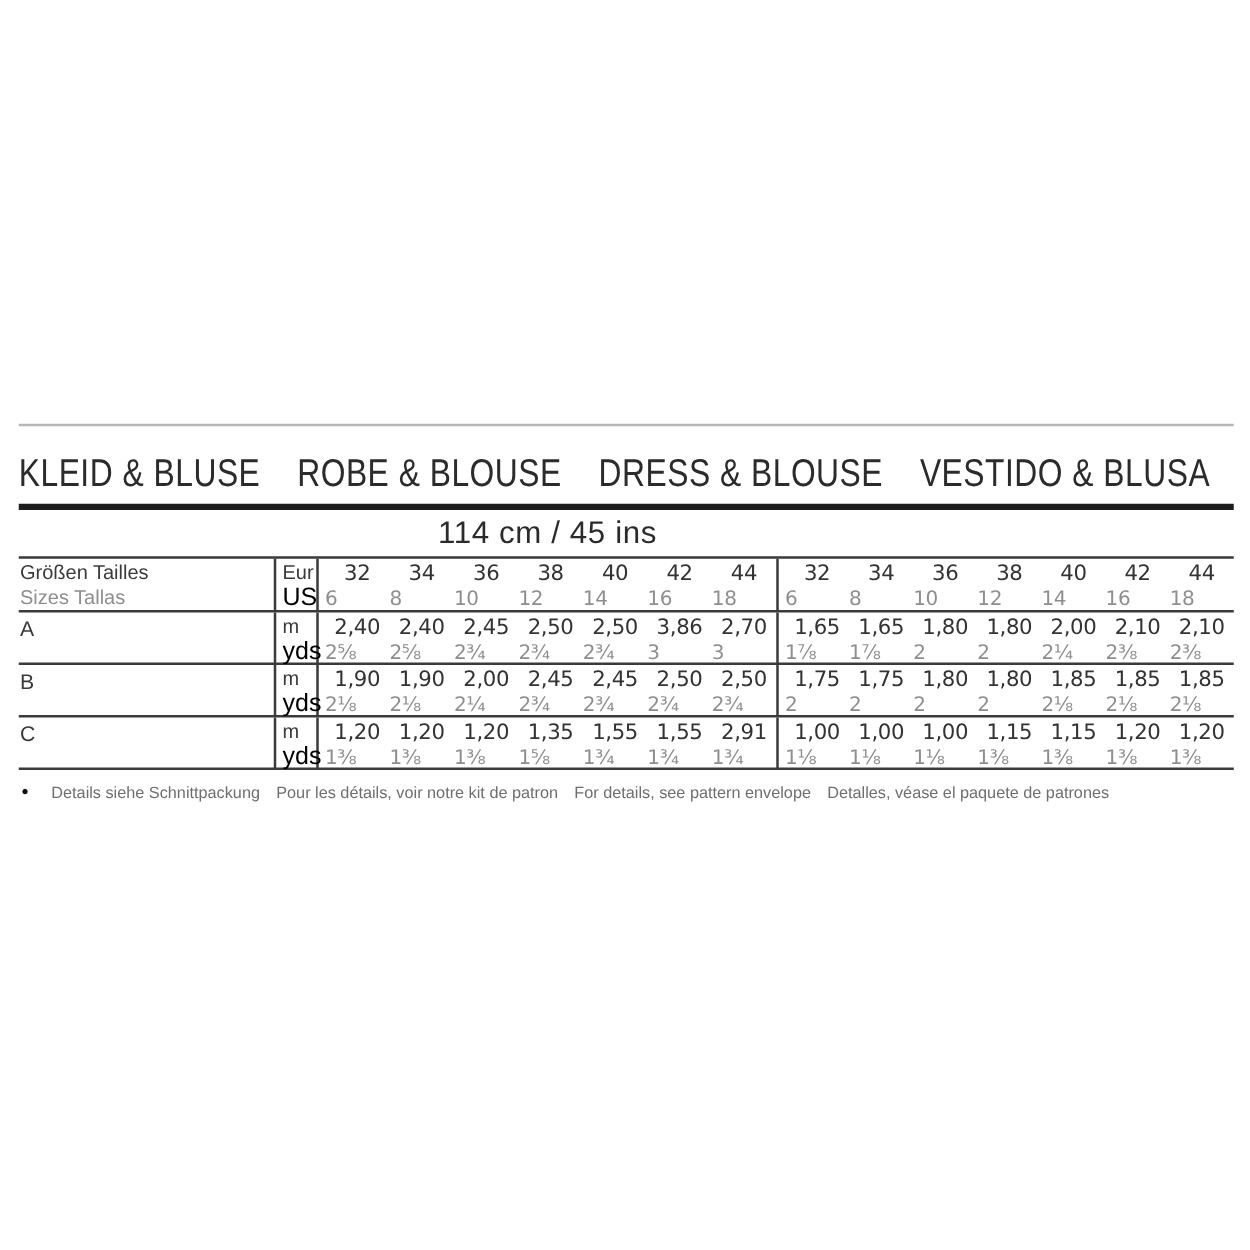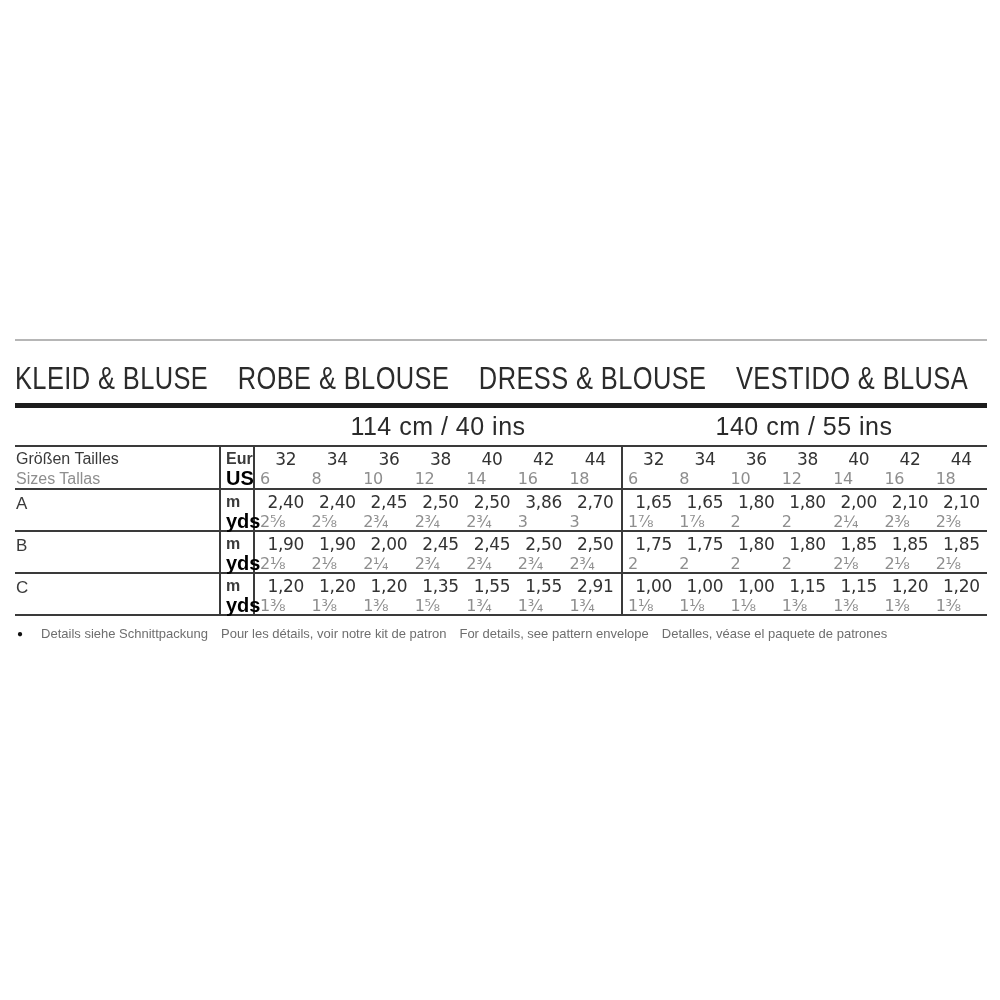--- a/index.html
+++ b/index.html
@@ -72,21 +72,20 @@
   .label-cell { padding: 2px 0 0 1px; }
   .label-cell .l1 { display: block; font-size: 16px; line-height: 20px; color: #3a3a3a; }
   .label-cell .l2 { display: block; font-size: 16px; line-height: 19px; color: #8e8e8e; }
   .row-letter { display: block; font-size: 17px; line-height: 20px; padding-top: 2px; color: #3a3a3a; }
 
   .unit-cell {
     border-left: 2px solid #3a3a3a;
     border-right: 2px solid #3a3a3a;
     box-sizing: border-box;
     padding: 2px 0 0 5px;
-    font-weight: bold;
   }
   .unit-cell .u1 { display: block; font-size: 16px; line-height: 20px; color: #3a3a3a; }
   .unit-cell .u2 { display: block; font-size: 20px; line-height: 19px; color: #000000; }
 
   .group {
     display: grid; grid-template-columns: repeat(7, 1fr);
     box-sizing: border-box;
     padding: 2px 0 0 5px;
   }
   .group.g2 { border-left: 2px solid #3a3a3a; }
@@ -131,22 +130,21 @@
     <span>ROBE &amp; BLOUSE</span>
     <span>DRESS &amp; BLOUSE</span>
     <span>VESTIDO &amp; BLUSA</span>
   </div>
 
   <div class="bar-thick"></div>
 
   <div class="fabric-row">
     <div></div>
     <div></div>
-    <div class="fabric-cell">114 cm / 40 ins</div>
-    <div class="fabric-cell">140 cm / 55 ins</div>
+    <div class="fabric-cell">114 cm / 45 ins</div>
   </div>
 
   <div class="yardage-table">
 
     <div class="trow">
       <div class="label-cell">
         <span class="l1">Größen Tailles</span>
         <span class="l2">Sizes Tallas</span>
       </div>
       <div class="unit-cell">

